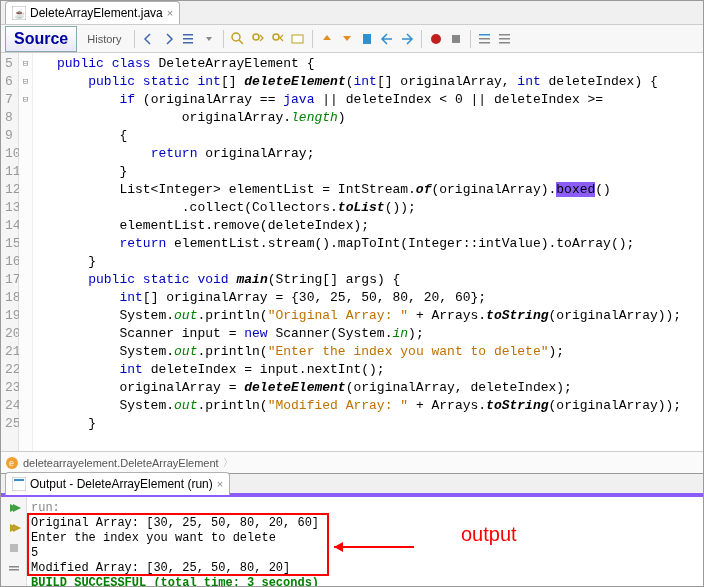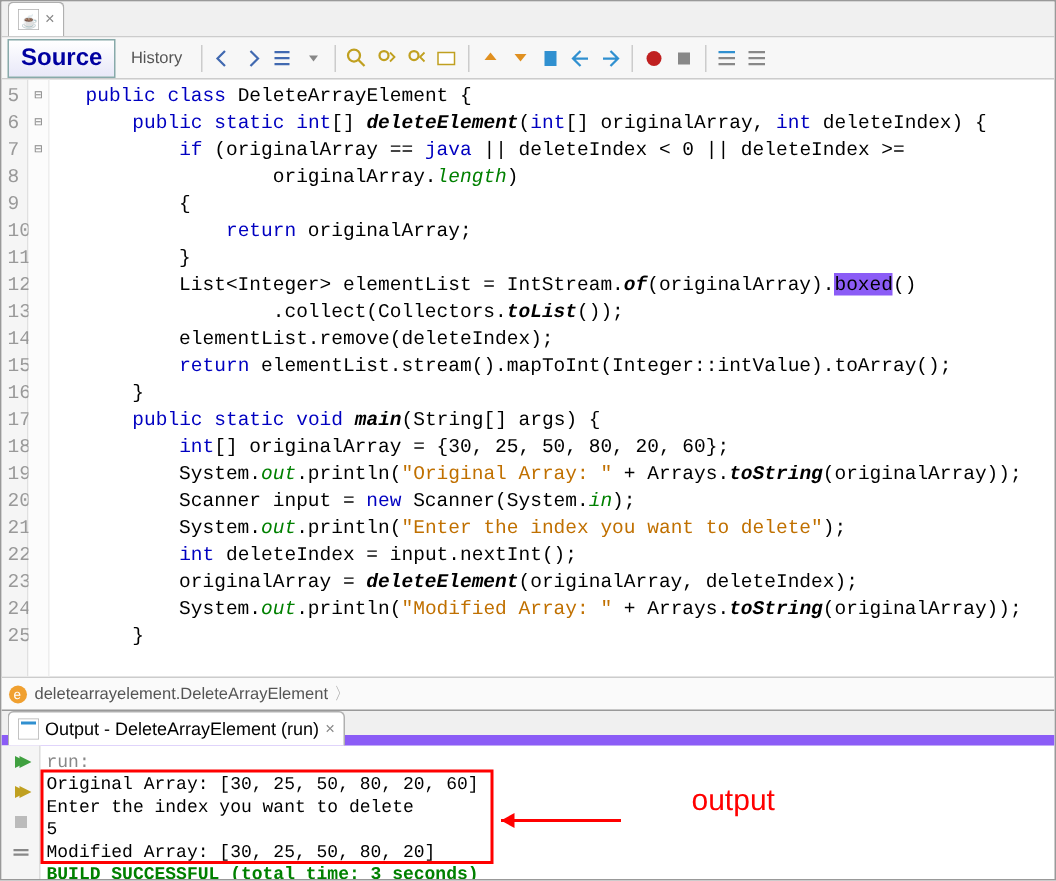--- a/index.html
+++ b/index.html
@@ -18,21 +18,21 @@
 .fold-gutter { width: 14px; background: #fcfcfc; border-right: 1px solid #eee; line-height: 18px; font-size: 9px; color: #888; text-align: center; padding-top: 2px; }
 .code { flex: 1; padding: 2px 4px; line-height: 18px; white-space: pre; overflow-x: auto; margin-left: 20px; }
 .kw { color: #0000c0; }
 .mth { font-style: italic; font-weight: bold; color: #000; }
 .str { color: #c07000; }
 .fld { color: #008000; font-style: italic; }
 .hl { background: #8b5cf6; }
 .breadcrumb { border-top: 1px solid #ccc; height: 22px; display: flex; align-items: center; padding-left: 4px; font-size: 11px; color: #555; gap: 4px; background: #fafafa; }
 .breadcrumb .icon-cls { width: 14px; height: 14px; }
 .breadcrumb .chev { color: #aaa; }
-.output-tab-bar { display: flex; align-items: flex-start; border-top: 1px solid #999; border-bottom: 7px solid #8b5cf6; background: #f0f0f0; height: 24px; padding-left: 4px; }
+.output-tab-bar { display: flex; align-items: center; border-top: 1px solid #999; border-bottom: 4px solid #8b5cf6; background: #f0f0f0; height: 24px; padding-left: 4px; }
 .output-tab { display: flex; align-items: center; background: #fff; border: 1px solid #b0b0b0; border-bottom: none; border-radius: 4px 4px 0 0; padding: 2px 6px; gap: 4px; height: 23px; }
 .output-tab .icon-out { width: 14px; height: 14px; }
 .output-tab .close-x { color: #888; font-size: 11px; cursor: pointer; }
 .output-body { display: flex; height: 110px; }
 .output-sidebar { width: 26px; background: #f5f5f5; border-right: 1px solid #ddd; padding-top: 2px; display: flex; flex-direction: column; align-items: center; gap: 2px; }
 .output-sidebar .side-icon { width: 18px; height: 18px; display: flex; align-items: center; justify-content: center; }
 .output-content { flex: 1; font-family: Consolas, "Courier New", monospace; font-size: 12px; line-height: 15px; white-space: pre; padding: 4px; position: relative; }
 .output-run { color: #888; }
 .output-build { color: #008000; font-weight: bold; }
 .red-box { position: absolute; border: 2px solid #f00; pointer-events: none; }
@@ -44,20 +44,21 @@
 <body>
 
 <div class="tab-bar">
   <div class="file-tab">
     <span class="icon-java">
       <svg viewBox="0 0 14 14">
           <rect width="14" height="14" fill="#fff" stroke="#b0b0b0"></rect>
           <text x="2" y="11" font-size="9" fill="#c06000">☕</text>
         </svg>
     </span>
+    <span>DeleteArrayElement.java</span>
     <span class="close-x">×</span>
   </div>
 </div>
 
 <div class="toolbar">
   <span class="tab-src">Source</span>
   <span class="tab-history">History</span>
   <span class="sep"></span>
   <span class="tool-icon">
       <svg width="16" height="16">

